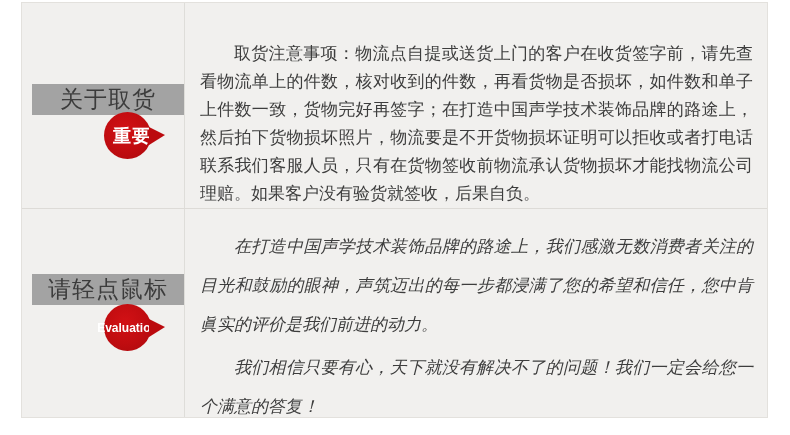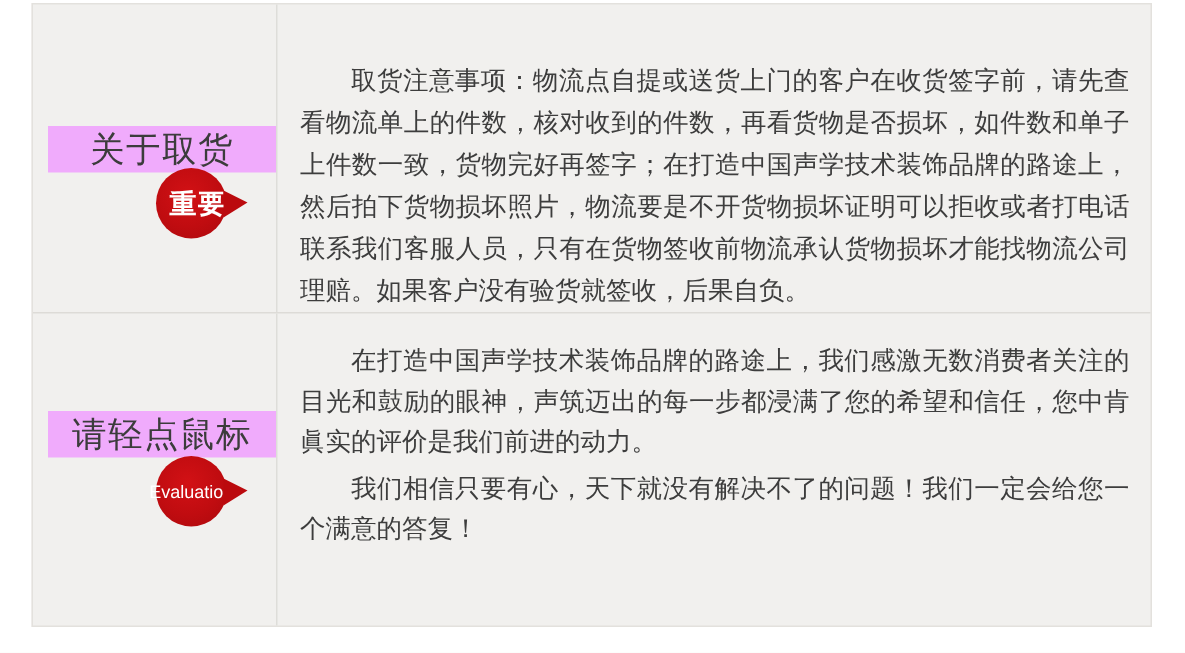--- a/index.html
+++ b/index.html
@@ -36,21 +36,21 @@
     width: 163px;
     flex: 0 0 163px;
     box-sizing: border-box;
     border-right: 1px solid #deddd9;
   }
   .title-band {
     position: absolute;
     left: 10px;
     right: 0;
     height: 31px;
-    background: #f0abfc;
+    background: #a3a3a3;
     display: flex;
     align-items: flex-end;
     justify-content: center;
   }
   .row-pickup .title-band { top: 81px; }
   .row-evaluation .title-band { top: 65px; }
   .panel-title {
     margin: 0;
     font-size: 23px;
     font-weight: 400;
@@ -85,38 +85,38 @@
   }
   .bubble-label-cn {
     color: #ffffff;
     font-size: 18px;
     font-weight: 700;
     letter-spacing: 1px;
   }
   .bubble-label-en {
     color: #ffffff;
     font-size: 12px;
-    font-weight: 400;
+    font-weight: 700;
     white-space: nowrap;
   }
   .content-cell {
     flex: 1 1 auto;
     box-sizing: border-box;
     color: #3d3d3d;
     font-size: 17px;
     text-align: justify;
   }
   .row-pickup .content-cell { padding: 37px 14px 0 15px; }
   .row-evaluation .content-cell { padding: 18px 14px 0 15px; }
   .content-cell p {
     margin: 0 0 4px 0;
     text-indent: 2em;
     line-height: 28px;
   }
-  .row-evaluation .content-cell p { line-height: 27px; }
+  .row-evaluation .content-cell p { line-height: 39px; font-style: italic; }
 </style>
 </head>
 <body>
 
 <div class="stage">
   <div class="panel-box">
 
     <section class="row row-pickup">
       <div class="label-cell">
         <div class="title-band">

